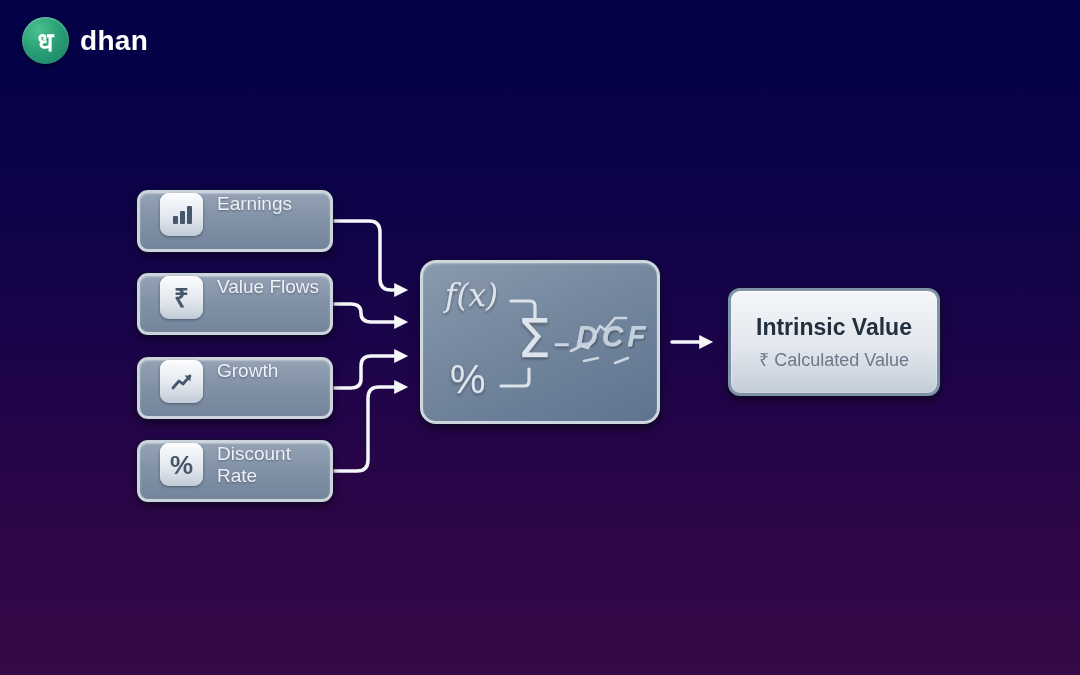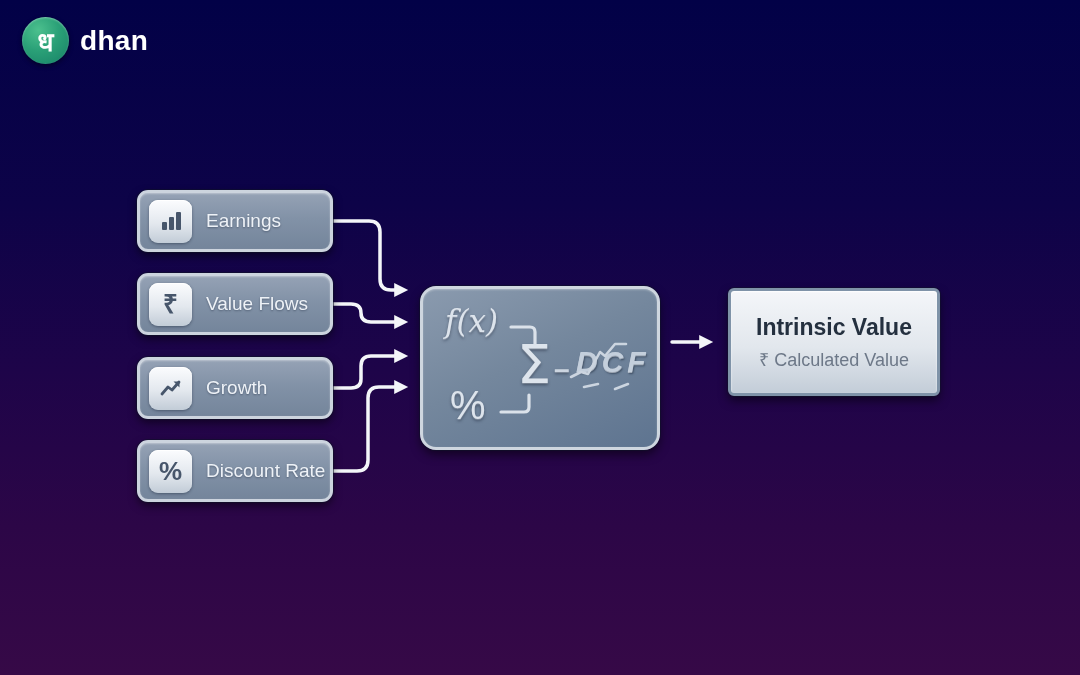--- a/index.html
+++ b/index.html
@@ -17,51 +17,50 @@
     display:flex;align-items:center;justify-content:center;
     color:#fff;font-size:26px;font-weight:700;
   }
   .brand-name{color:#ffffff;font-size:28px;font-weight:800;letter-spacing:.3px;}
   
   .input-box{
     position:absolute;left:137px;width:196px;height:62px;border-radius:11px;
     background:linear-gradient(180deg,#95a2b5 0%,#8292a7 45%,#74859b 100%);
     border:3px solid #ccd4de;box-sizing:border-box;
     box-shadow:0 0 0 1px rgba(15,20,40,.55), 0 4px 8px rgba(0,0,0,.5), inset 0 1px 2px rgba(255,255,255,.35);
-    display:flex;align-items:center;padding-left:9px;
+    display:flex;align-items:flex-start;padding-left:20px;
   }
   .tile{
     width:43px;height:43px;border-radius:9px;flex:0 0 auto;
     background:linear-gradient(180deg,#fbfcfe 0%,#e3e8ee 55%,#c2ccd7 100%);
     box-shadow:0 1px 3px rgba(20,30,50,.45), inset 0 1px 1px #fff;
     display:flex;align-items:center;justify-content:center;color:#47566b;
   }
   .tile .glyph{font-size:26px;font-weight:700;line-height:1;}
   .input-label{color:#eef2f7;font-size:19px;font-weight:500;margin-left:14px;
     text-shadow:0 1px 2px rgba(20,30,50,.4);}
   
   .processor{
     position:absolute;left:420px;top:260px;width:240px;height:164px;border-radius:16px;
     background:linear-gradient(155deg,#8a9aae 0%,#74879d 45%,#5e7490 100%);
     border:3px solid #ced6df;box-sizing:border-box;
     box-shadow:0 0 0 1px rgba(15,20,40,.55), 0 5px 10px rgba(0,0,0,.5), inset 0 1px 2px rgba(255,255,255,.3);
-    margin-top:26px;
   }
   .proc-sym{position:absolute;color:#dde4ec;
     text-shadow:0 1px 1px rgba(255,255,255,.28), 0 2px 3px rgba(25,35,55,.55);}
   .fx{left:22px;top:14px;font-family:"DejaVu Serif", serif;font-style:italic;font-size:31px;}
   .sigma{left:94px;top:44px;font-size:54px;font-weight:500;font-family:"DejaVu Sans", sans-serif;}
   .pct{left:27px;top:94px;font-size:40px;font-weight:500;}
   .dcf-dash{left:131px;top:64px;font-size:28px;font-weight:600;color:#ccd5e0;}
   .dcf{left:153px;top:56px;font-size:30px;font-weight:800;font-style:italic;letter-spacing:4px;
     color:#c4cfdc;text-shadow:0 1px 0 rgba(250,252,255,.5), 1px 2px 2px rgba(28,40,58,.55);}
   .proc-lines{position:absolute;left:0;top:0;width:240px;height:164px;}
   
   .output-box{
-    position:absolute;left:728px;top:288px;width:212px;height:108px;border-radius:6px;
+    position:absolute;left:728px;top:288px;width:212px;height:108px;border-radius:12px;
     background:linear-gradient(180deg,#f4f6f9 0%,#e2e7ed 55%,#c3cdd8 100%);
     border:3px solid #7f93a8;box-sizing:border-box;
     box-shadow:0 0 0 1px rgba(15,20,40,.5), 0 5px 10px rgba(0,0,0,.5), inset 0 1px 2px #fff;
     display:flex;flex-direction:column;align-items:center;justify-content:center;gap:6px;
   }
   .out-title{color:#24303f;font-size:23px;font-weight:700;}
   .out-sub{color:#6d7888;font-size:18px;font-weight:500;}
   
   .connectors{position:absolute;left:0;top:0;width:1080px;height:675px;pointer-events:none;}
   .flow{stroke:#f4f6f9;stroke-width:3.5;fill:none;stroke-linecap:round;stroke-linejoin:round;}

